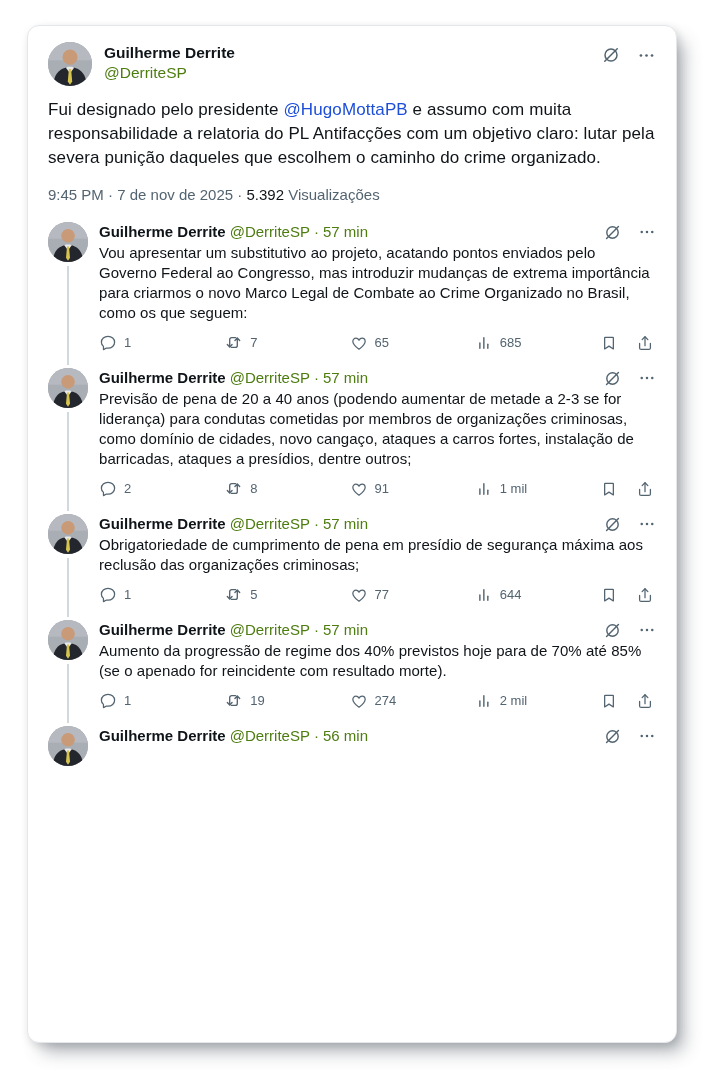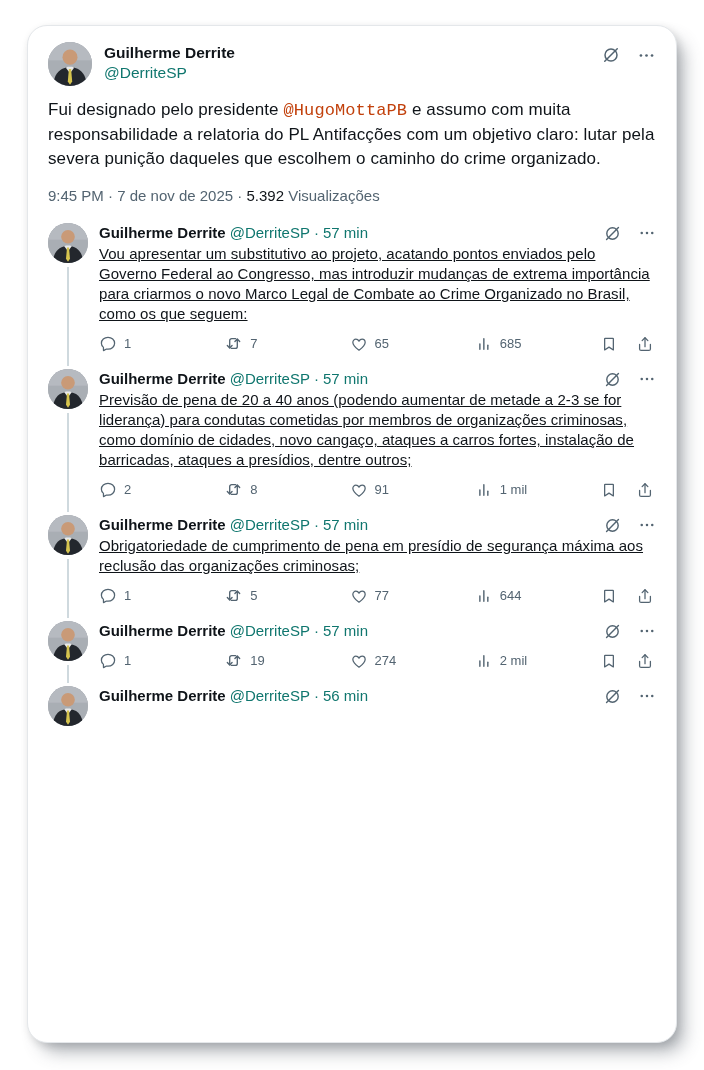--- a/index.html
+++ b/index.html
@@ -5,55 +5,55 @@
   html,body{margin:0;padding:0;}
   body{
     width:704px;height:1070px;overflow:hidden;background:#ffffff;
     font-family:"Liberation Sans", sans-serif;
     -webkit-font-smoothing:antialiased;
   }
   .stage{position:relative;width:704px;height:1070px;}
   .card{
     position:absolute;left:27px;top:25px;width:650px;height:1018px;
     box-sizing:border-box;background:#ffffff;
-    border:1px solid #e4e7ea;border-radius:20px;
+    border:1px solid #e4e7ea;border-radius:12px;
     box-shadow:10px 12px 18px -4px rgba(70,80,90,.45), 2px 3px 8px rgba(0,0,0,.12);
     padding:14px 14px 0 14px;overflow:hidden;
   }
-  .muted{color:#0f766e;}
+  .muted{color:#4d7c0f;}
   .name{font-weight:700;color:#0f1419;}
   .icon-btn{display:inline-flex;align-items:center;justify-content:center;color:#536471;cursor:pointer;}
   .icon-btn svg{display:block;}
 
   
   .mt-header{display:flex;align-items:flex-start;gap:12px;padding:2px 6px 0 6px;}
   .av{display:block;border-radius:50%;overflow:hidden;background:#aeb3b9;flex:none;}
   .av svg{display:block;width:100%;height:100%;}
   .av44{width:44px;height:44px;}
   .av40{width:40px;height:40px;}
   .mt-names{display:flex;flex-direction:column;line-height:20px;font-size:15.5px;padding-top:1px;}
   .hdr-icons{margin-left:auto;display:flex;align-items:center;gap:16px;padding-top:3px;}
   .mt-body{
     padding:12px 6px 0 6px;font-size:17px;line-height:24px;color:#0f1419;
     letter-spacing:.1px;
   }
-  .mention{color:#c2410c;text-decoration:none;cursor:pointer;font-family:Liberation Mono, monospace;}
+  .mention{color:#1d4ed8;text-decoration:none;cursor:pointer;}
   .mt-meta{padding:15px 6px 14px 6px;font-size:15px;color:#536471;line-height:20px;}
   .mt-meta b{color:#0f1419;font-weight:400;}
 
   
   .replies{display:flex;flex-direction:column;}
   .reply{display:flex;gap:11px;padding:3px 6px 0 6px;}
   .avcol{width:40px;display:flex;flex-direction:column;align-items:center;flex:none;}
   .thread-line{width:2px;flex:1 1 auto;background:#cfd9de;margin-top:4px;min-height:10px;}
   .content{flex:1 1 auto;min-width:0;padding-bottom:7px;}
   .r-header{display:flex;align-items:center;gap:4px;font-size:15px;line-height:20px;white-space:nowrap;}
   .r-header .hdr-icons{padding-top:0;}
   .r-body{font-size:15px;line-height:20px;color:#0f1419;margin-top:1px;letter-spacing:.05px;}
-  .r-body p{margin:0 0 20px 0;text-decoration:underline;}
+  .r-body p{margin:0 0 20px 0;}
   .r-body p:last-child{margin-bottom:0;}
   .stats{display:flex;align-items:center;margin:10px 0 6px 0;color:#536471;font-size:13px;}
   .stat{flex:1 1 0;display:flex;align-items:center;gap:7px;cursor:pointer;}
   .stat svg{flex:none;}
   .stats-right{flex:none;display:flex;align-items:center;gap:18px;padding-right:2px;}
   .hidden-defs{position:absolute;width:0;height:0;overflow:hidden;}
 </style>
 </head>
 <body>
 
@@ -377,20 +377,23 @@
                     <use href="#ic-grok"></use>
                   </svg>
           </span>
           <span class="icon-btn">
             <svg width="18" height="18" viewBox="0 0 24 24">
                     <use href="#ic-more"></use>
                   </svg>
           </span>
         </span>
       </div>
+      <div class="r-body">
+              <p>Aumento da progressão de regime dos 40% previstos hoje para de 70% até 85% (se o apenado for reincidente com resultado morte).</p>
+            </div>
       <div class="stats">
         <span class="stat">
           <svg width="18" height="18" viewBox="0 0 24 24">
                   <use href="#ic-reply"></use>
                 </svg>
           <span>1</span>
         </span>
         <span class="stat">
           <svg width="19" height="19" viewBox="0 0 24 24">
                   <use href="#ic-repost"></use>

